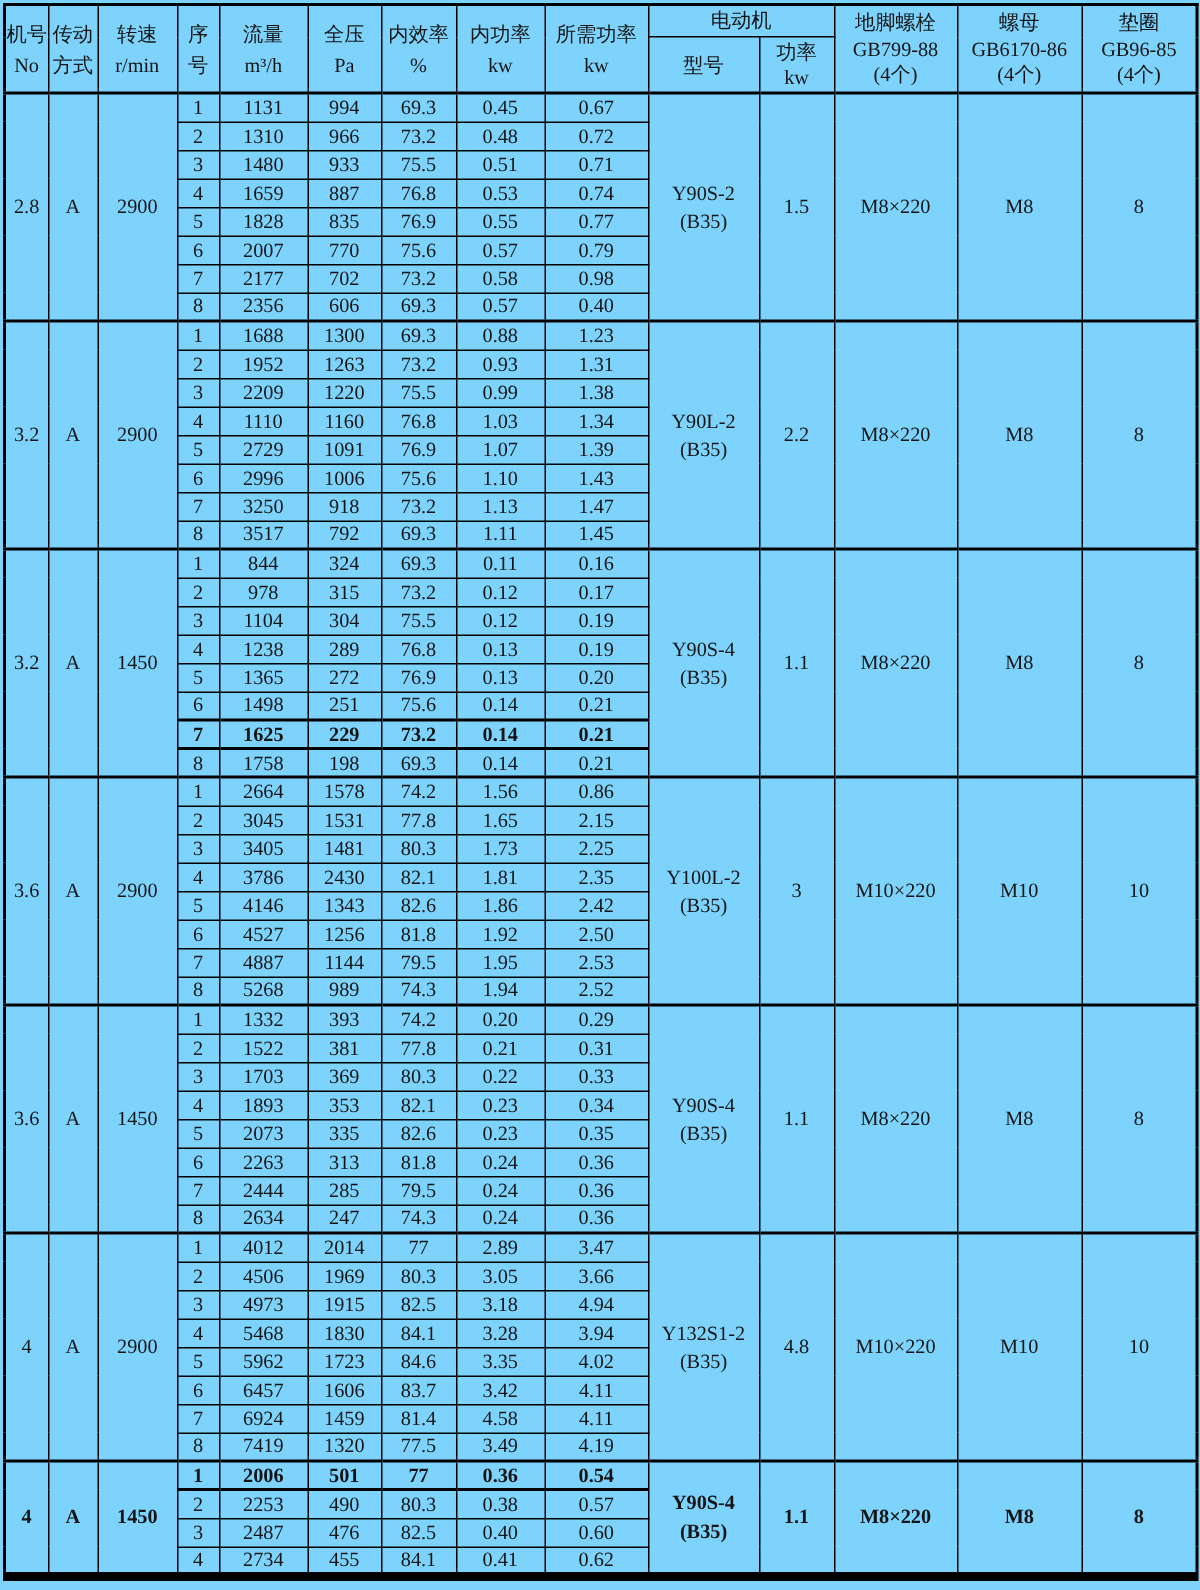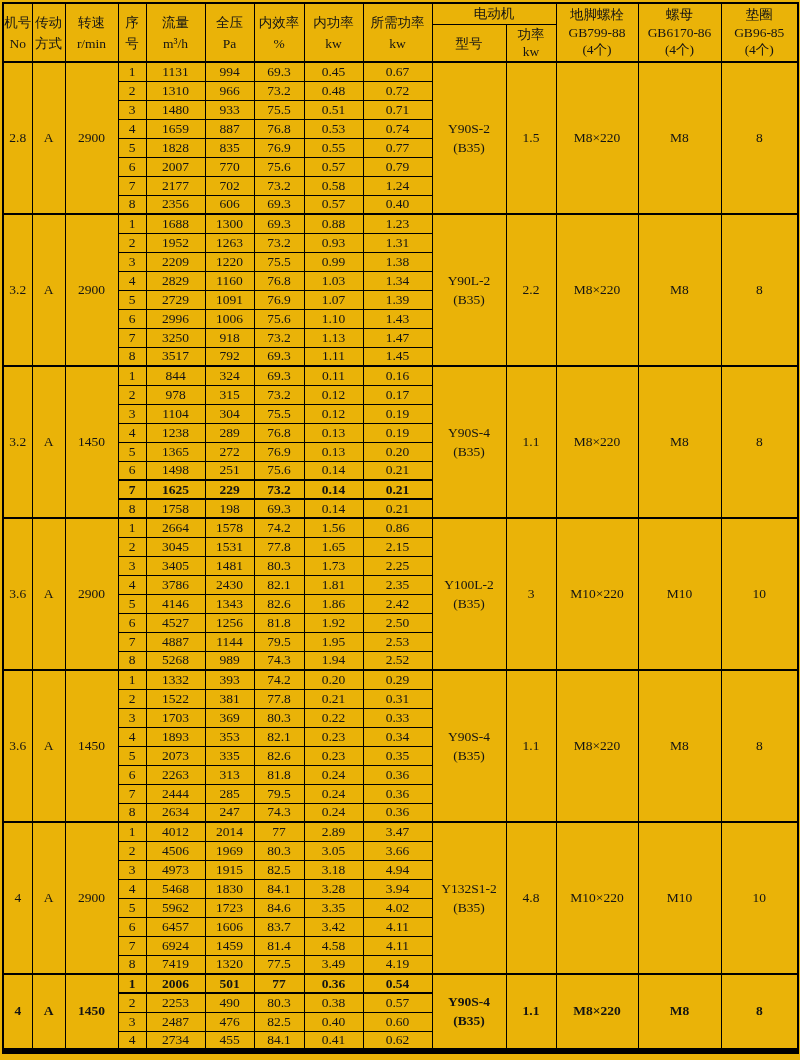--- a/index.html
+++ b/index.html
@@ -1,17 +1,17 @@
 <!DOCTYPE html>
 <html><head>
 <meta charset="utf-8">
 <style>
   html,body{margin:0;padding:0;background:#fff;}
   .page{
-    position:relative;width:800px;height:1060px;background:#eab308;overflow:hidden;
+    position:relative;width:800px;height:1060px;background:#7dd3fc;overflow:hidden;
     font-family:"Liberation Serif","DejaVu Serif",serif;color:#141414;
   }
   table.spec{
     border-collapse:collapse;table-layout:fixed;
     margin:2px 0 0 2px;
     border:2px solid #000;
     border-bottom:6px solid #000;
   }
   table.spec th, table.spec td{
     border:1px solid #000;
@@ -174,21 +174,21 @@
           <td>75.6</td>
           <td>0.57</td>
           <td>0.79</td>
         </tr>
         <tr>
           <td>7</td>
           <td>2177</td>
           <td>702</td>
           <td>73.2</td>
           <td>0.58</td>
-          <td>1.24</td>
+          <td>0.98</td>
         </tr>
         <tr>
           <td>8</td>
           <td>2356</td>
           <td>606</td>
           <td>69.3</td>
           <td>0.57</td>
           <td>0.40</td>
         </tr>
       </tbody>
@@ -223,21 +223,21 @@
         <tr>
           <td>3</td>
           <td>2209</td>
           <td>1220</td>
           <td>75.5</td>
           <td>0.99</td>
           <td>1.38</td>
         </tr>
         <tr>
           <td>4</td>
-          <td>2829</td>
+          <td>1110</td>
           <td>1160</td>
           <td>76.8</td>
           <td>1.03</td>
           <td>1.34</td>
         </tr>
         <tr>
           <td>5</td>
           <td>2729</td>
           <td>1091</td>
           <td>76.9</td>

